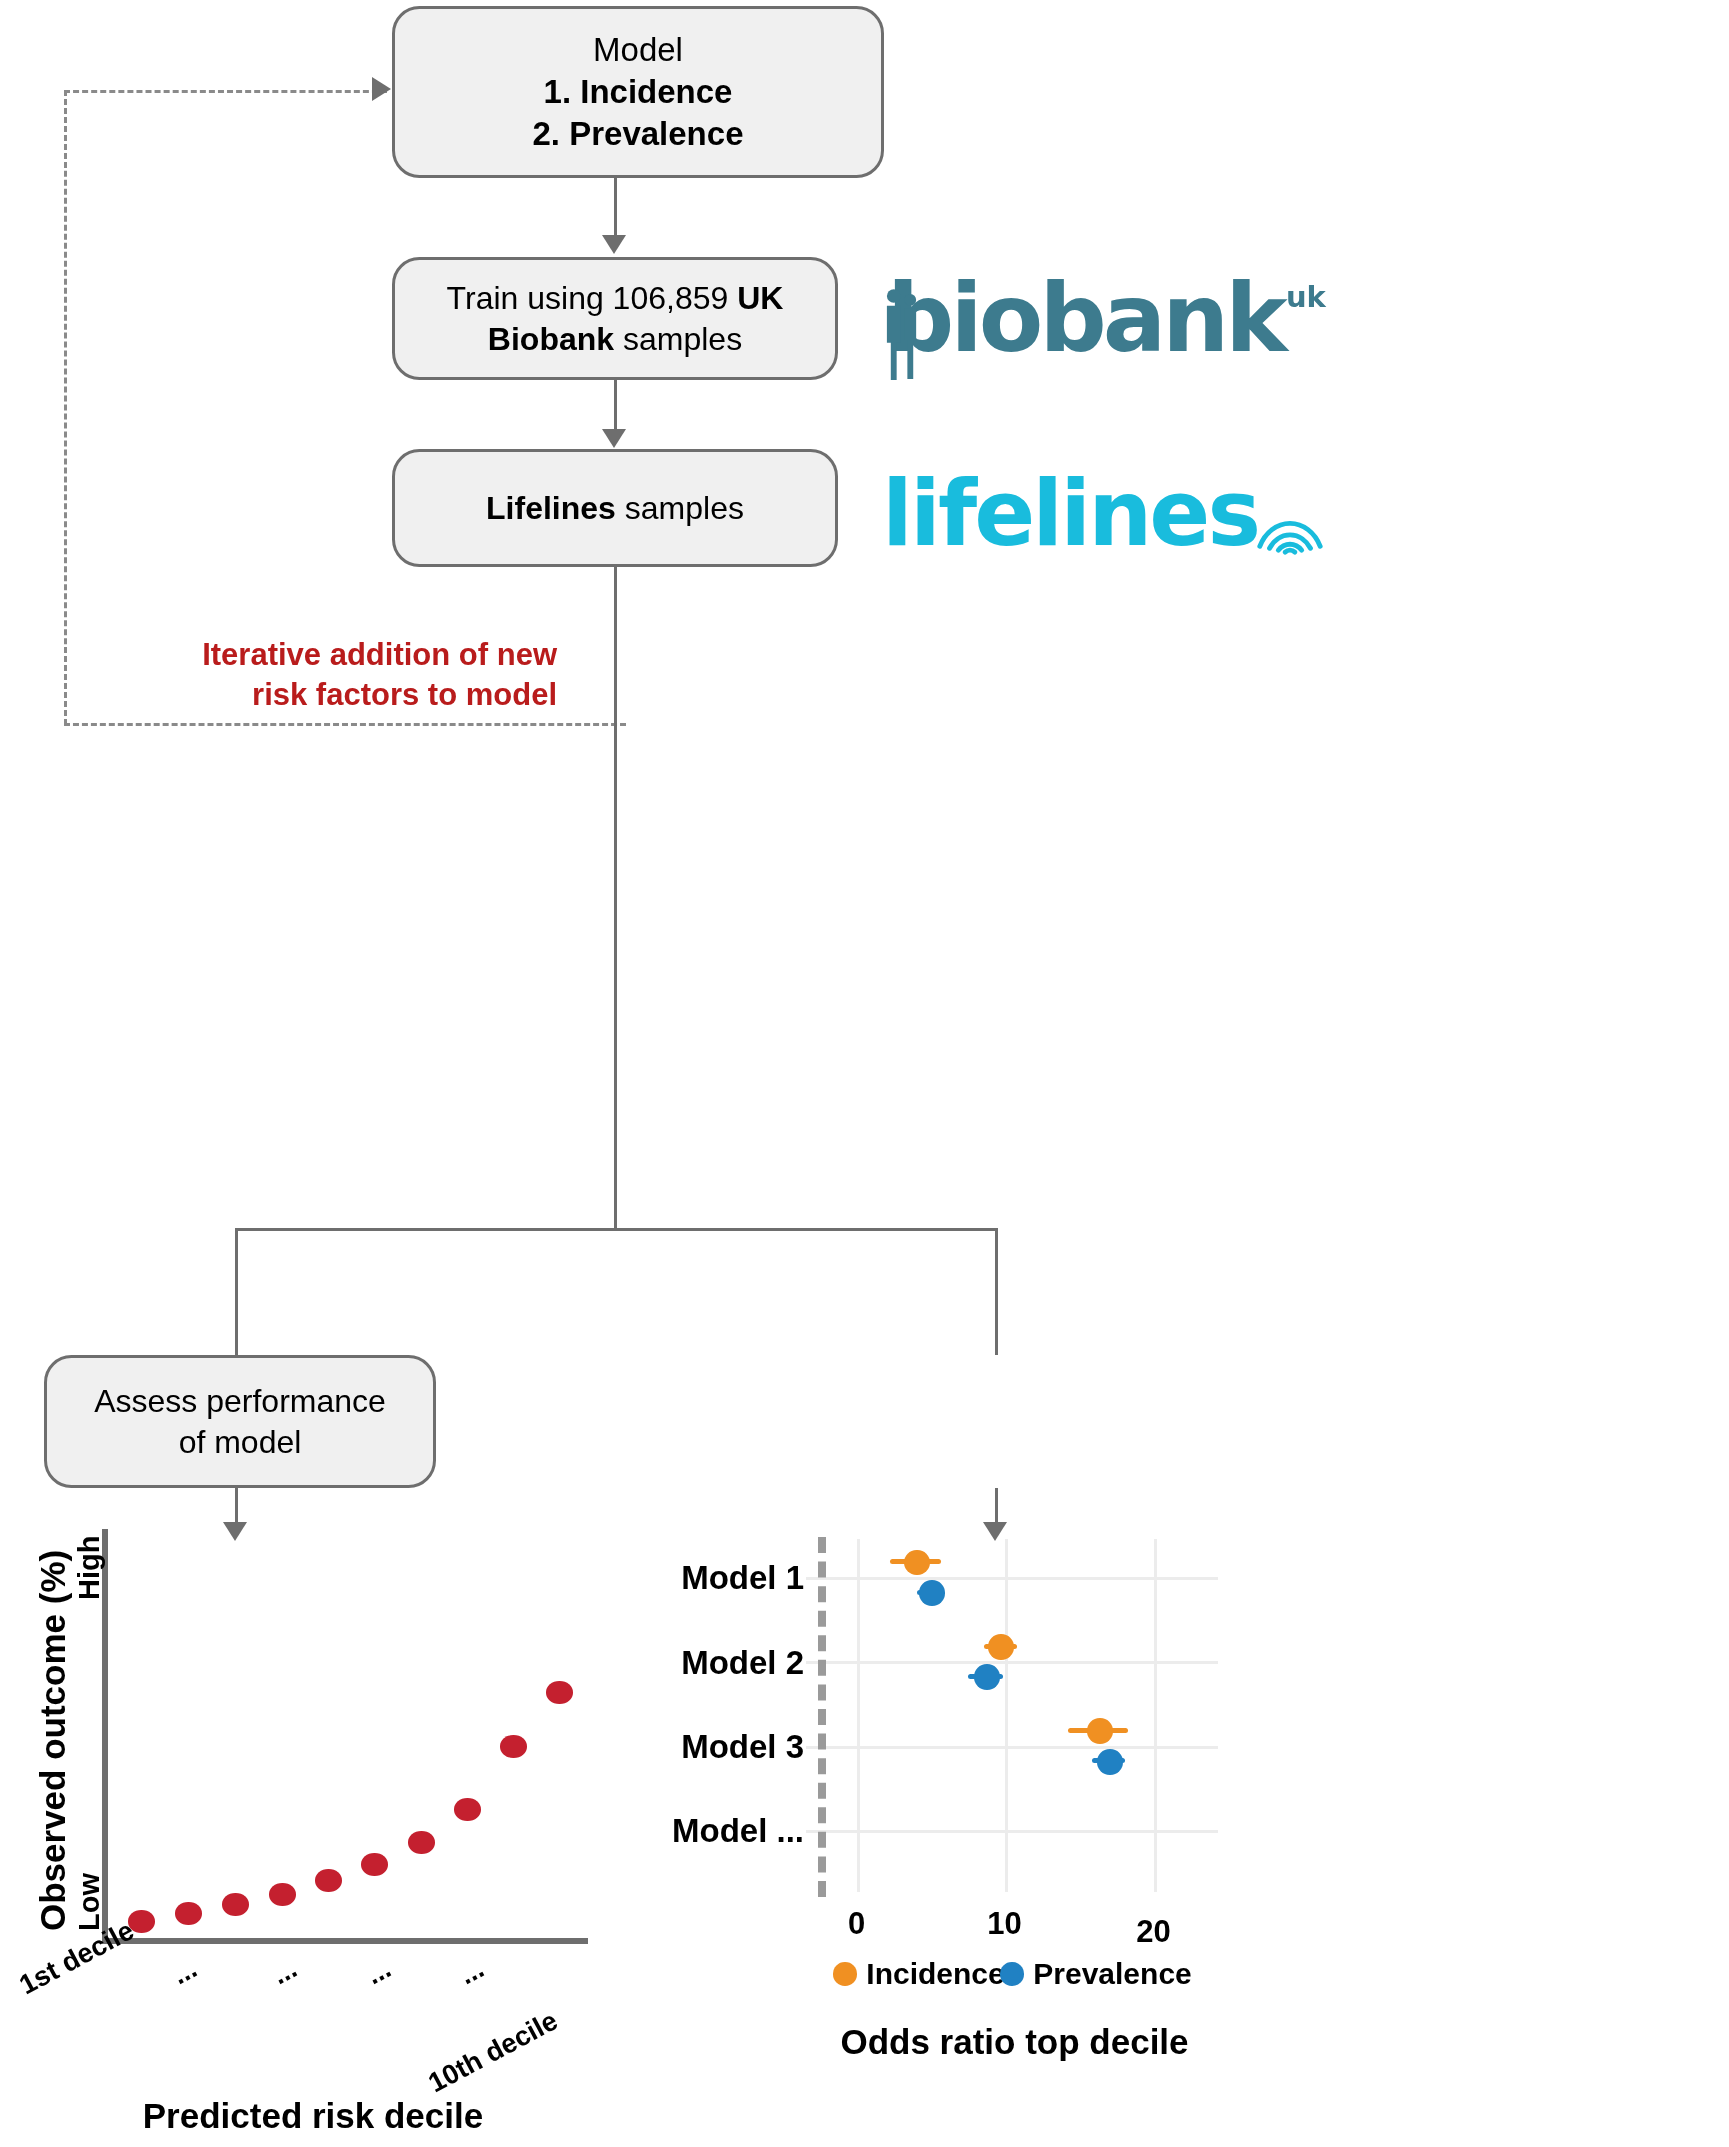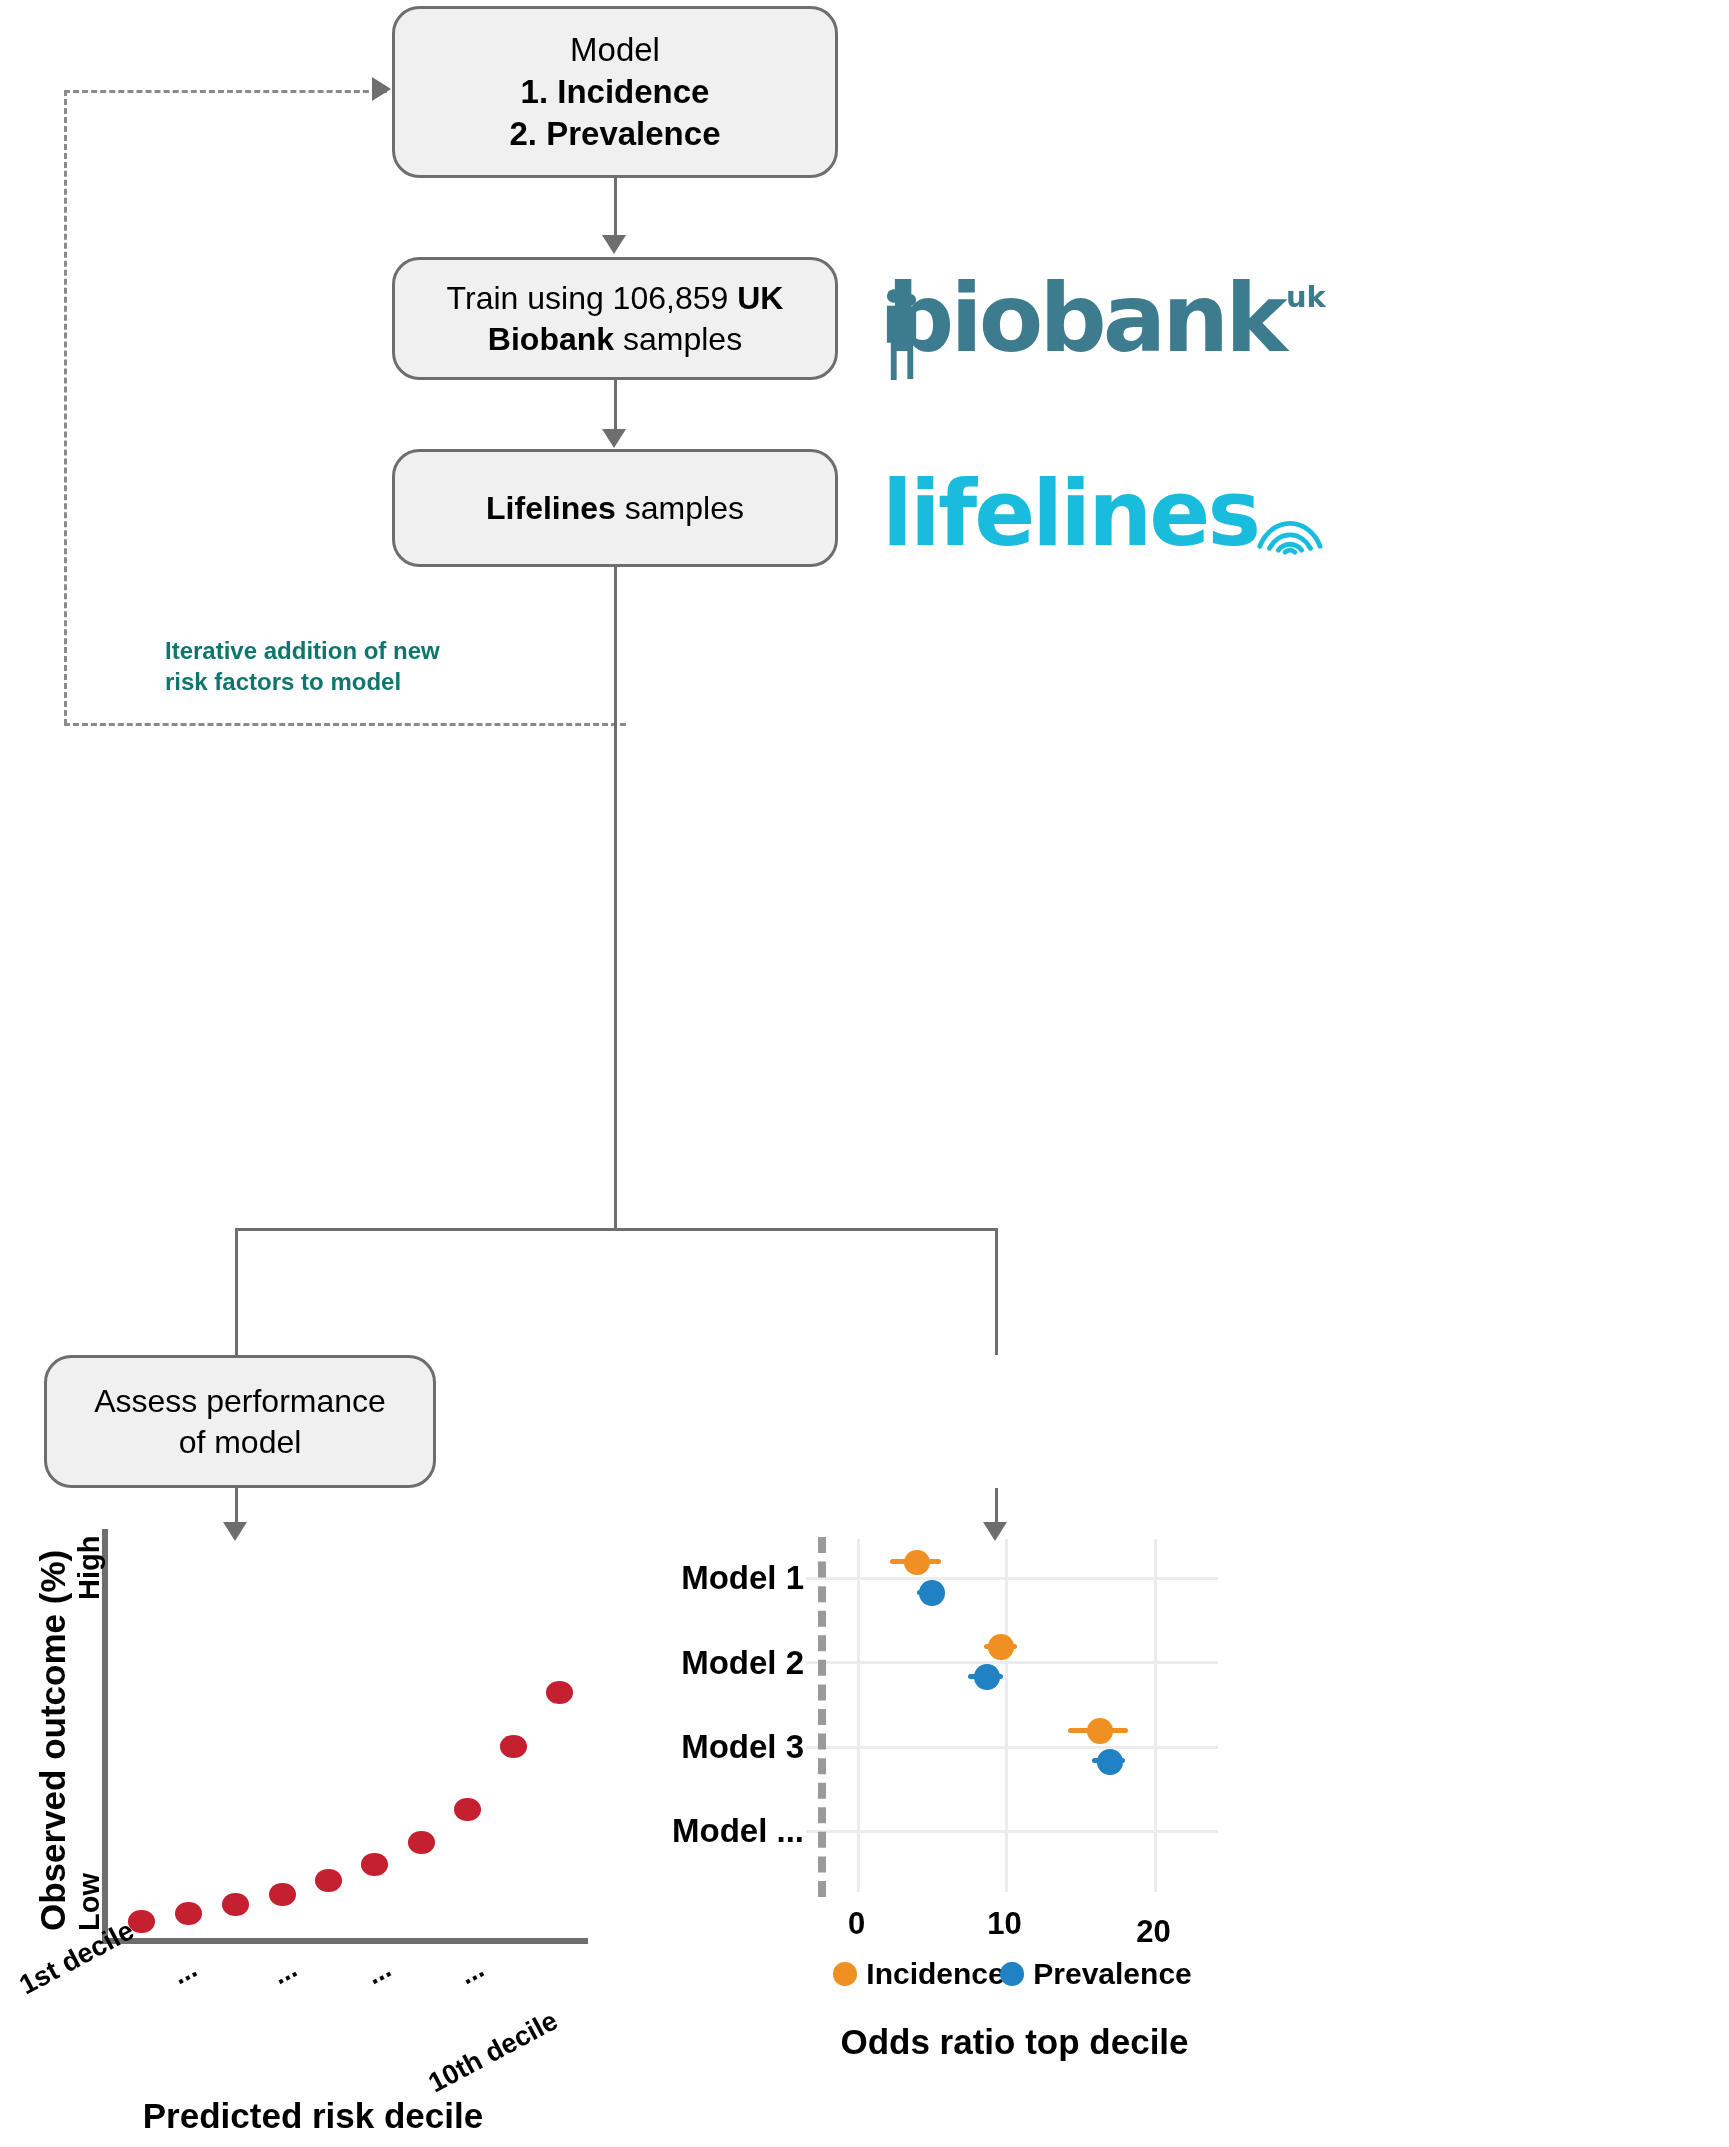--- a/index.html
+++ b/index.html
@@ -69,24 +69,24 @@
     font-size:90px;
     color:#19bcdd;
     letter-spacing:-2.9px;
     line-height:1;
   }
 
   
   .iter-label{
     position:absolute;
     font-weight:bold;
-    font-size:24px;
+    font-size:31px;
     line-height:1.3;
-    text-align:left;
-    color:#0f766e;
+    text-align:right;
+    color:#b91c1c;
   }
 
   
   .axisline{position:absolute;background:#6e6e6e;}
   .vaxis-title{
     position:absolute;
     font-weight:bold;
     font-size:35px;
     white-space:nowrap;
     transform-origin:left top;
@@ -132,21 +132,21 @@
 </head>
 <body>
 
 <div id="root">
 
   <div class="dashh abs" style="left:64px; top:90px; width:323px;"></div>
   <div class="dashv abs" style="left:64px; top:90px; height:635px;"></div>
   <div class="dashh abs" style="left:64px; top:723px; width:562px;"></div>
   <div class="arrowhead right abs" style="left:372px; top:77px;"></div>
 
-  <div class="fbox" style="left:392px; top:5.9px; width:446px; height:172px; font-size:33px;">
+  <div class="fbox" style="left:392px; top:5.9px; width:492px; height:172px; font-size:33px;">
     <div>
       <span class="ln">Model</span>
       <span class="ln" style="font-weight:bold;text-align:center;">1. Incidence</span>
       <span class="ln" style="font-weight:bold;">2. Prevalence</span>
     </div>
   </div>
 
   <div class="vline abs" style="left:614px; top:177px; height:65px;"></div>
   <div class="arrowhead abs" style="left:602px; top:235px;"></div>
 

